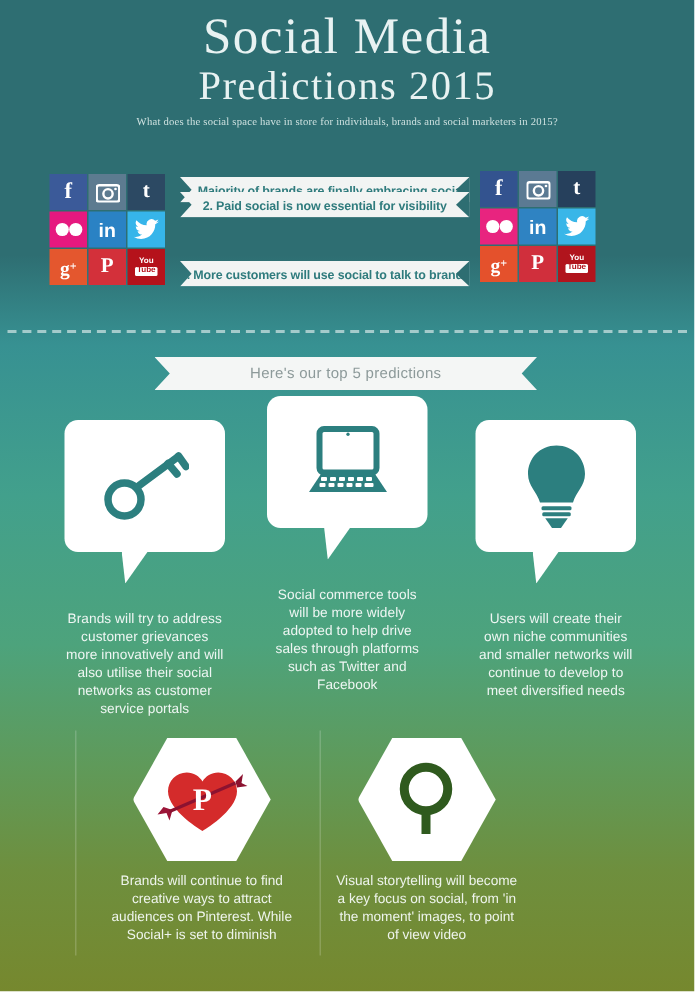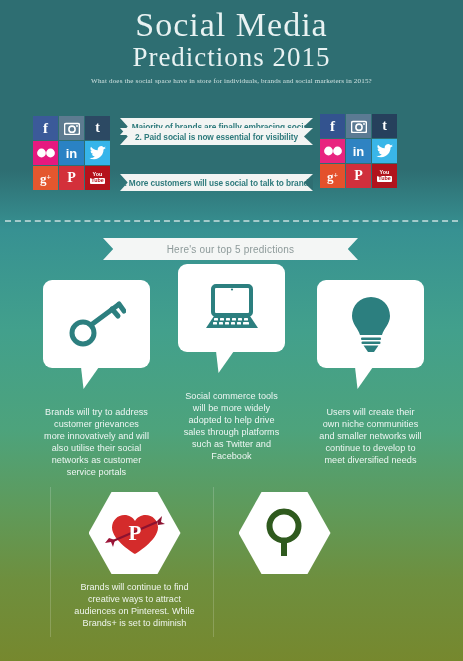--- a/index.html
+++ b/index.html
@@ -362,27 +362,28 @@
       <span>
         <svg width="62" height="48" viewBox="0 0 62 48">
           <path d="M53 12 L58 7 L57 13 L61 15 L54 16 Z" fill="#8c1230"></path>
           <path d="M5 29 L1 34 L7 33 L9 38 L11 31 Z" fill="#9c1538"></path>
           <path d="M31 45 C31 45 8 31.5 8 18.5 C8 11.5 13.5 6 20.5 6 C25 6 29 8.5 31 12 C33 8.5 37 6 41.5 6 C48.5 6 54 11.5 54 18.5 C54 31.5 31 45 31 45 Z" fill="#d42b2b"></path>
           <path d="M9 32 L53 13" stroke="#8c1230" stroke-width="2.2" fill="none"></path>
           <text x="31" y="31" text-anchor="middle" fill="#ffffff" font-size="21" font-family="Liberation Serif, serif" font-weight="bold">P</text>
         </svg>
       </span>
     </div>
-    <div class="hex-text">Brands will continue to find creative ways to attract audiences on Pinterest. While Brands+ is set to diminish</div>
+    <div class="hex-text">Brands will continue to find creative ways to attract audiences on Pinterest. While Social+ is set to diminish</div>
   </div>
 
   <div class="hex-card h2">
     <div class="hexagon">
       <span>
         <svg width="46" height="52" viewBox="0 0 46 52">
           <circle cx="22" cy="19" r="14.5" fill="none" stroke="#2f5a1e" stroke-width="6"></circle>
           <line x1="22" y1="34" x2="22" y2="49" stroke="#2f5a1e" stroke-width="6" stroke-linecap="butt"></line>
         </svg>
       </span>
     </div>
+    <div class="hex-text">Visual storytelling will become a key focus on social, from 'in the moment' images, to point of view video</div>
   </div>
 
 </div>
 
 </body></html>

